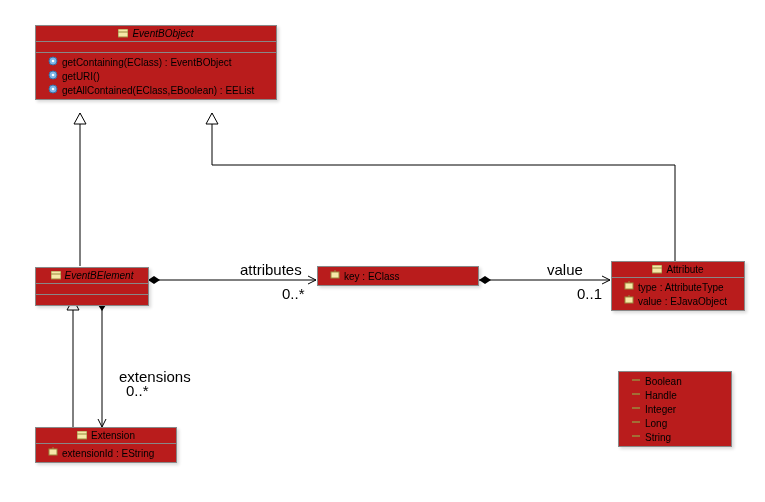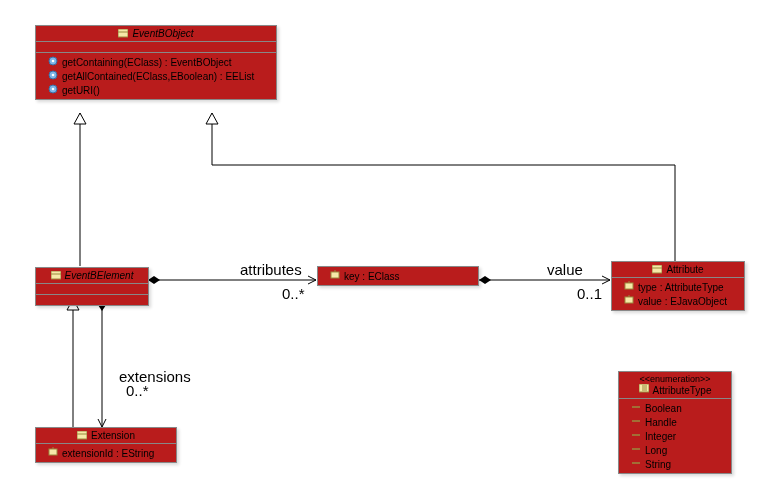--- a/index.html
+++ b/index.html
@@ -137,27 +137,27 @@
     <div class="row">
         <span><svg width="10" height="10">
             <use href="#ic-op"></use>
           </svg></span>
         <span>getContaining(EClass) : EventBObject</span>
       </div>
     <div class="row">
         <span><svg width="10" height="10">
             <use href="#ic-op"></use>
           </svg></span>
+        <span>getURI()</span>
+      </div>
+    <div class="row">
+        <span><svg width="10" height="10">
+            <use href="#ic-op"></use>
+          </svg></span>
         <span>getAllContained(EClass,EBoolean) : EEList</span>
-      </div>
-    <div class="row">
-        <span><svg width="10" height="10">
-            <use href="#ic-op"></use>
-          </svg></span>
-        <span>getURI()</span>
       </div>
   </div>
 </div>
 
 <div class="class-box" style="left:35px; top:267px; width:112px;">
   <div class="class-header">
     <span class="icon-class">
         <svg width="10" height="10">
           <use href="#ic-class"></use>
         </svg>
@@ -217,29 +217,20 @@
     <div class="row">
         <span><svg width="10" height="10">
             <use href="#ic-attr"></use>
           </svg></span>
         <span>value : EJavaObject</span>
       </div>
   </div>
 </div>
 
 <div class="class-box" style="left:618px; top:371px; width:112px;">
-  <div class="class-header non-italic" style="display:block; padding:2px 4px;">
-    <div class="stereotype">&lt;&lt;enumeration&gt;&gt;</div>
-    <div style="display:flex;align-items:center;justify-content:center;gap:4px;">
-      <span><svg width="10" height="10">
-            <use href="#ic-enum"></use>
-          </svg></span>
-      <span>AttributeType</span>
-    </div>
-  </div>
   <div class="section">
     <div class="row">
         <span><svg width="10" height="10">
             <use href="#ic-lit"></use>
           </svg></span>
         <span>Boolean</span>
       </div>
     <div class="row">
         <span><svg width="10" height="10">
             <use href="#ic-lit"></use>

